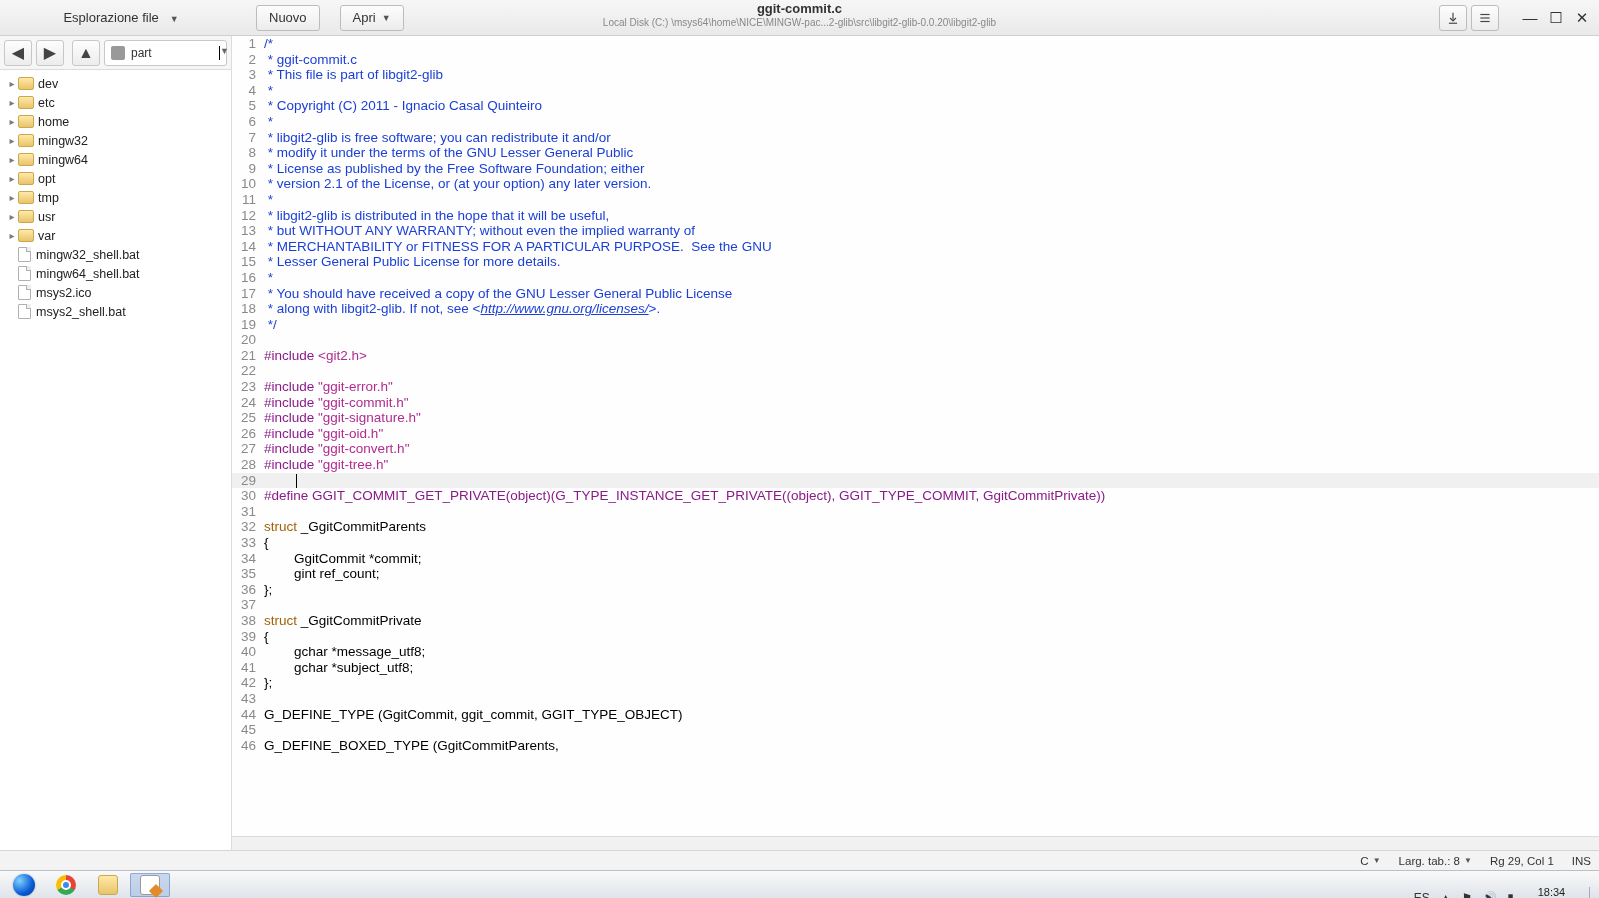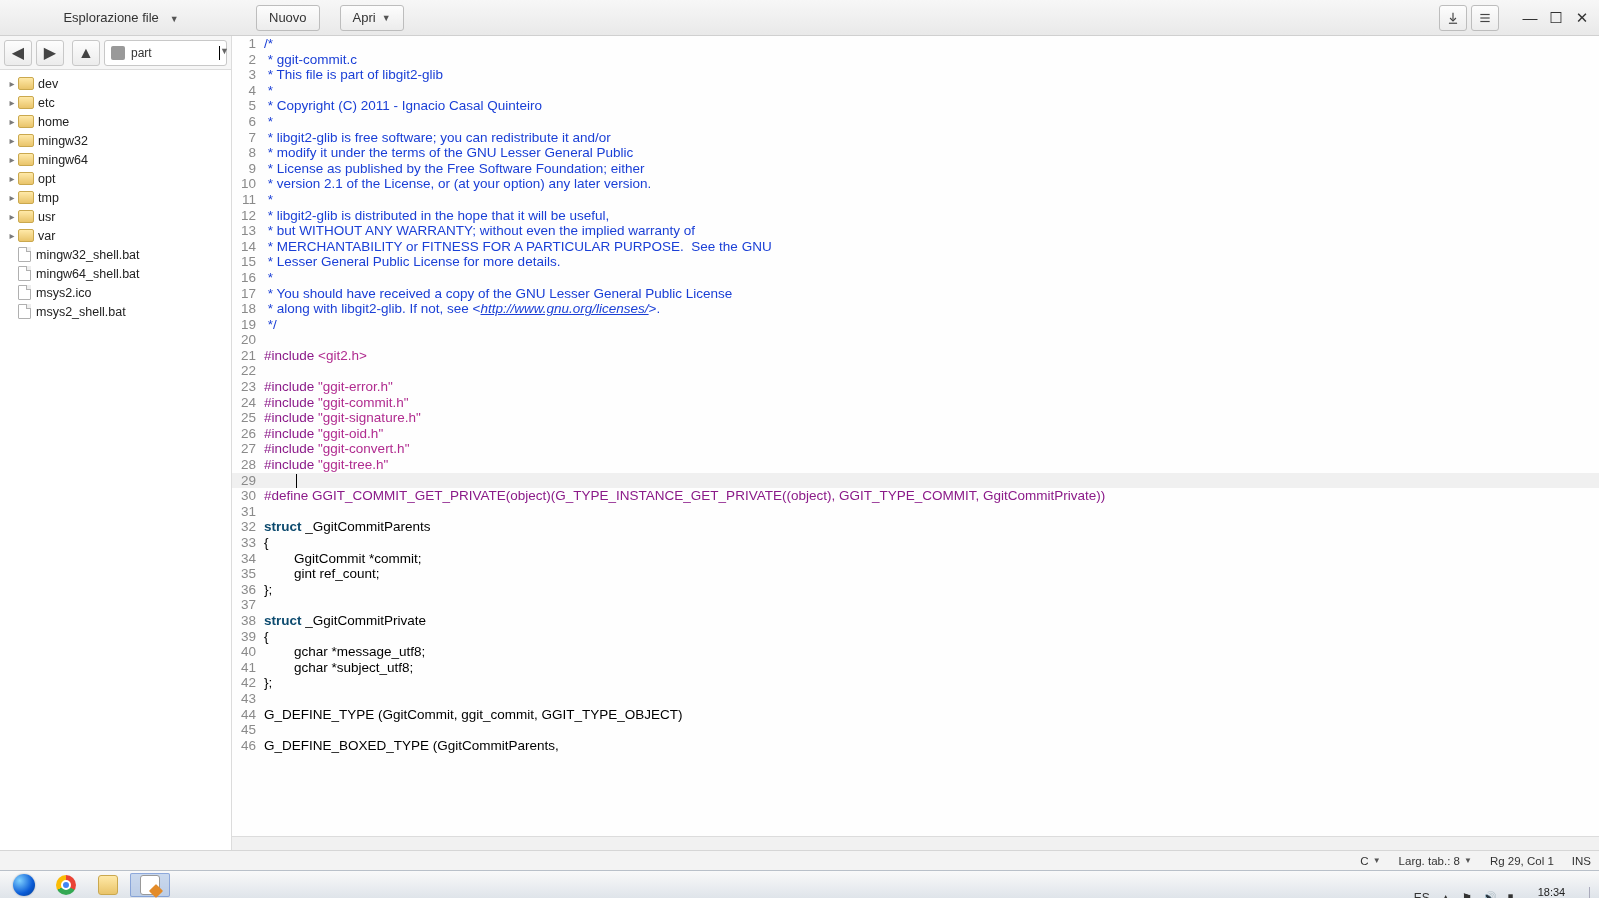--- a/index.html
+++ b/index.html
@@ -75,21 +75,21 @@
   white-space:pre; padding:0; }
 .code-line { display:flex; }
 .code-line.current { background:#f0f0f0;gap:32px;}
 .ln { width:32px; text-align:right; color:#8a8a8a; padding-right:8px; user-select:none;
   flex-shrink:0;}
 .tx { flex:1; }
 .c-comment { color:#1a3fd6;}
 .c-url { color:#1a3fd6; text-decoration:underline; font-style:italic;}
 .c-pre { color:#8b1a89;}
 .c-str { color:#b02b8f;}
-.c-kw  { color:#0c4a6e; font-weight:700;}
+.c-kw  { color:#a16207; font-weight:400;}
 .c-plain{ color:#000;}
 .caret { display:inline-block; width:0; border-left:1px solid #000; height:14px;
   vertical-align:middle; animation:blink 1s step-end infinite;}
 @keyframes blink {50%{opacity:0;}}
 #hscroll { height:14px; border-top:1px solid #dcdcdc;
   background:#f1f1f1;}
 
 
 #status { height:20px; background:#f3f3f3; border-top:1px solid #d6d6d6;
   display:flex; align-items:center; font-size:11.5px; color:#333; padding:0 8px; gap:18px;}
@@ -128,20 +128,24 @@
       <span>Esplorazione file</span>
       &nbsp;&nbsp;<span class="dropdown-caret">▼</span>
     </span>
   </div>
   <button class="hdr-btn">Nuovo</button>
   <button class="hdr-btn">
     <span>Apri</span>
       <span class="dropdown-caret">▼</span>
   </button>
 
+  <div class="center">
+    <div class="title">ggit-commit.c</div>
+    <div class="path">Local Disk (C:) \msys64\home\NICE\MINGW-pac...2-glib\src\libgit2-glib-0.0.20\libgit2-glib</div>
+  </div>
 
   <div class="right">
     <div class="icon-btn">
       <svg width="14" height="14" viewBox="0 0 24 24" fill="none" stroke="#444" stroke-width="2">
         <path d="M12 3v12"></path>
           <path d="M7 12l5 5 5-5"></path>
           <path d="M5 21h14"></path>
       </svg>
     </div>
     <div class="icon-btn">

